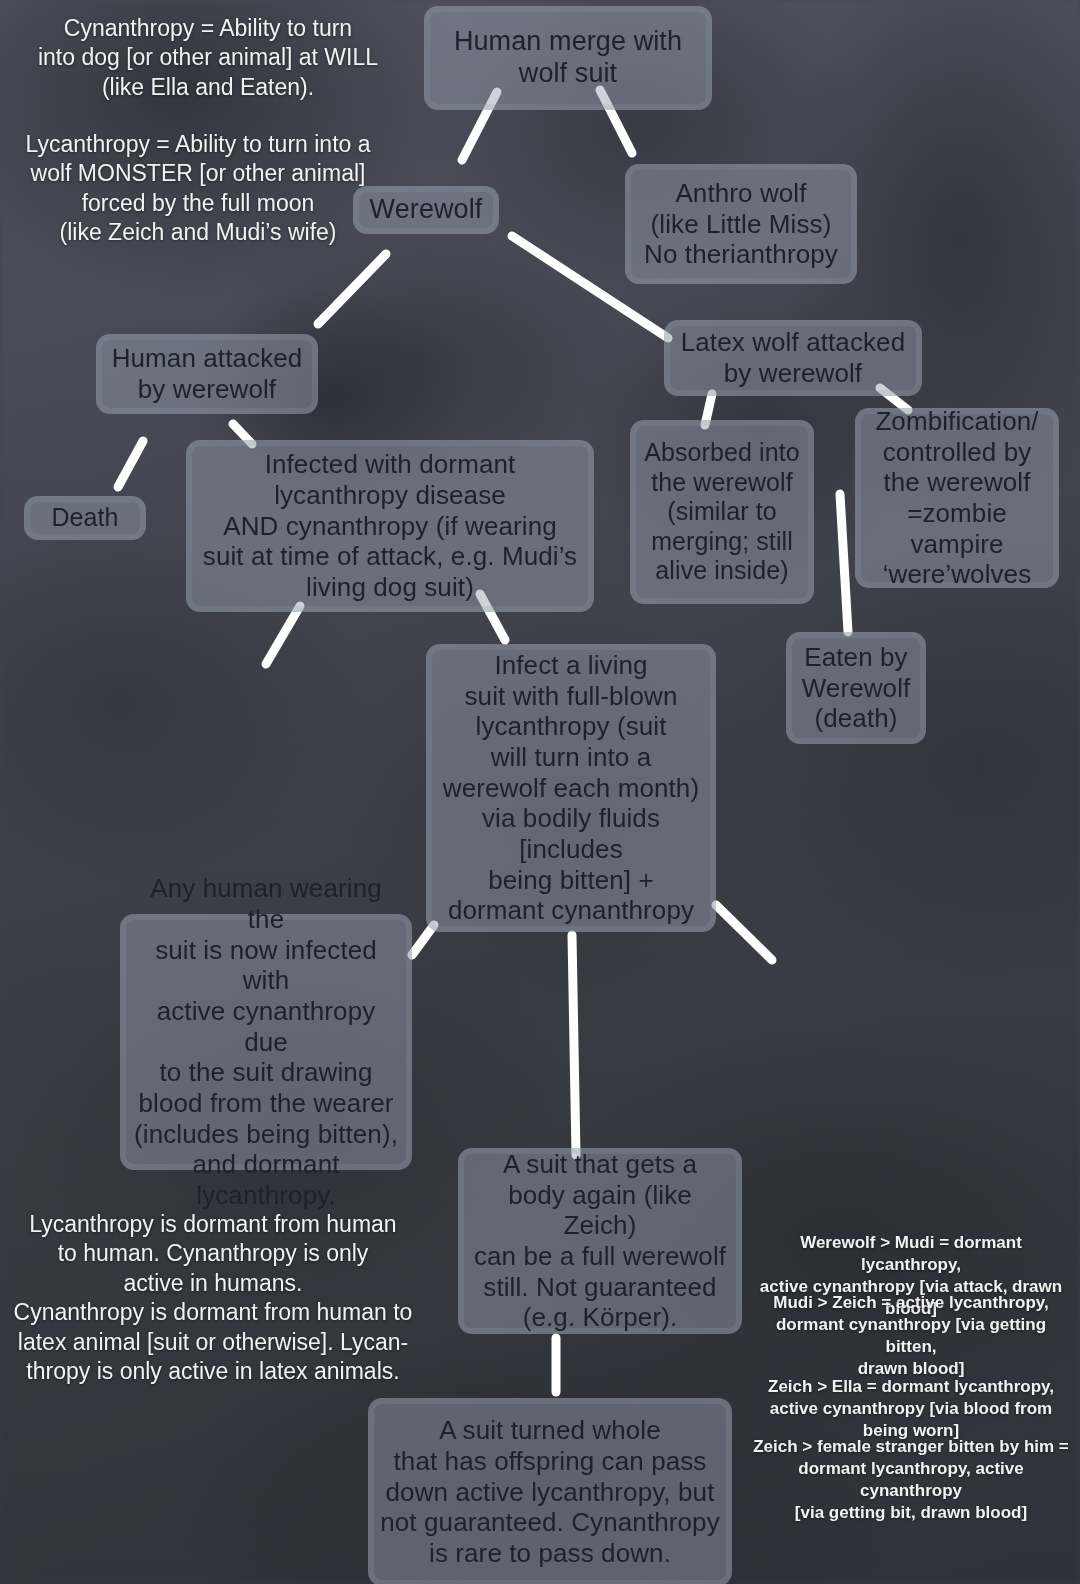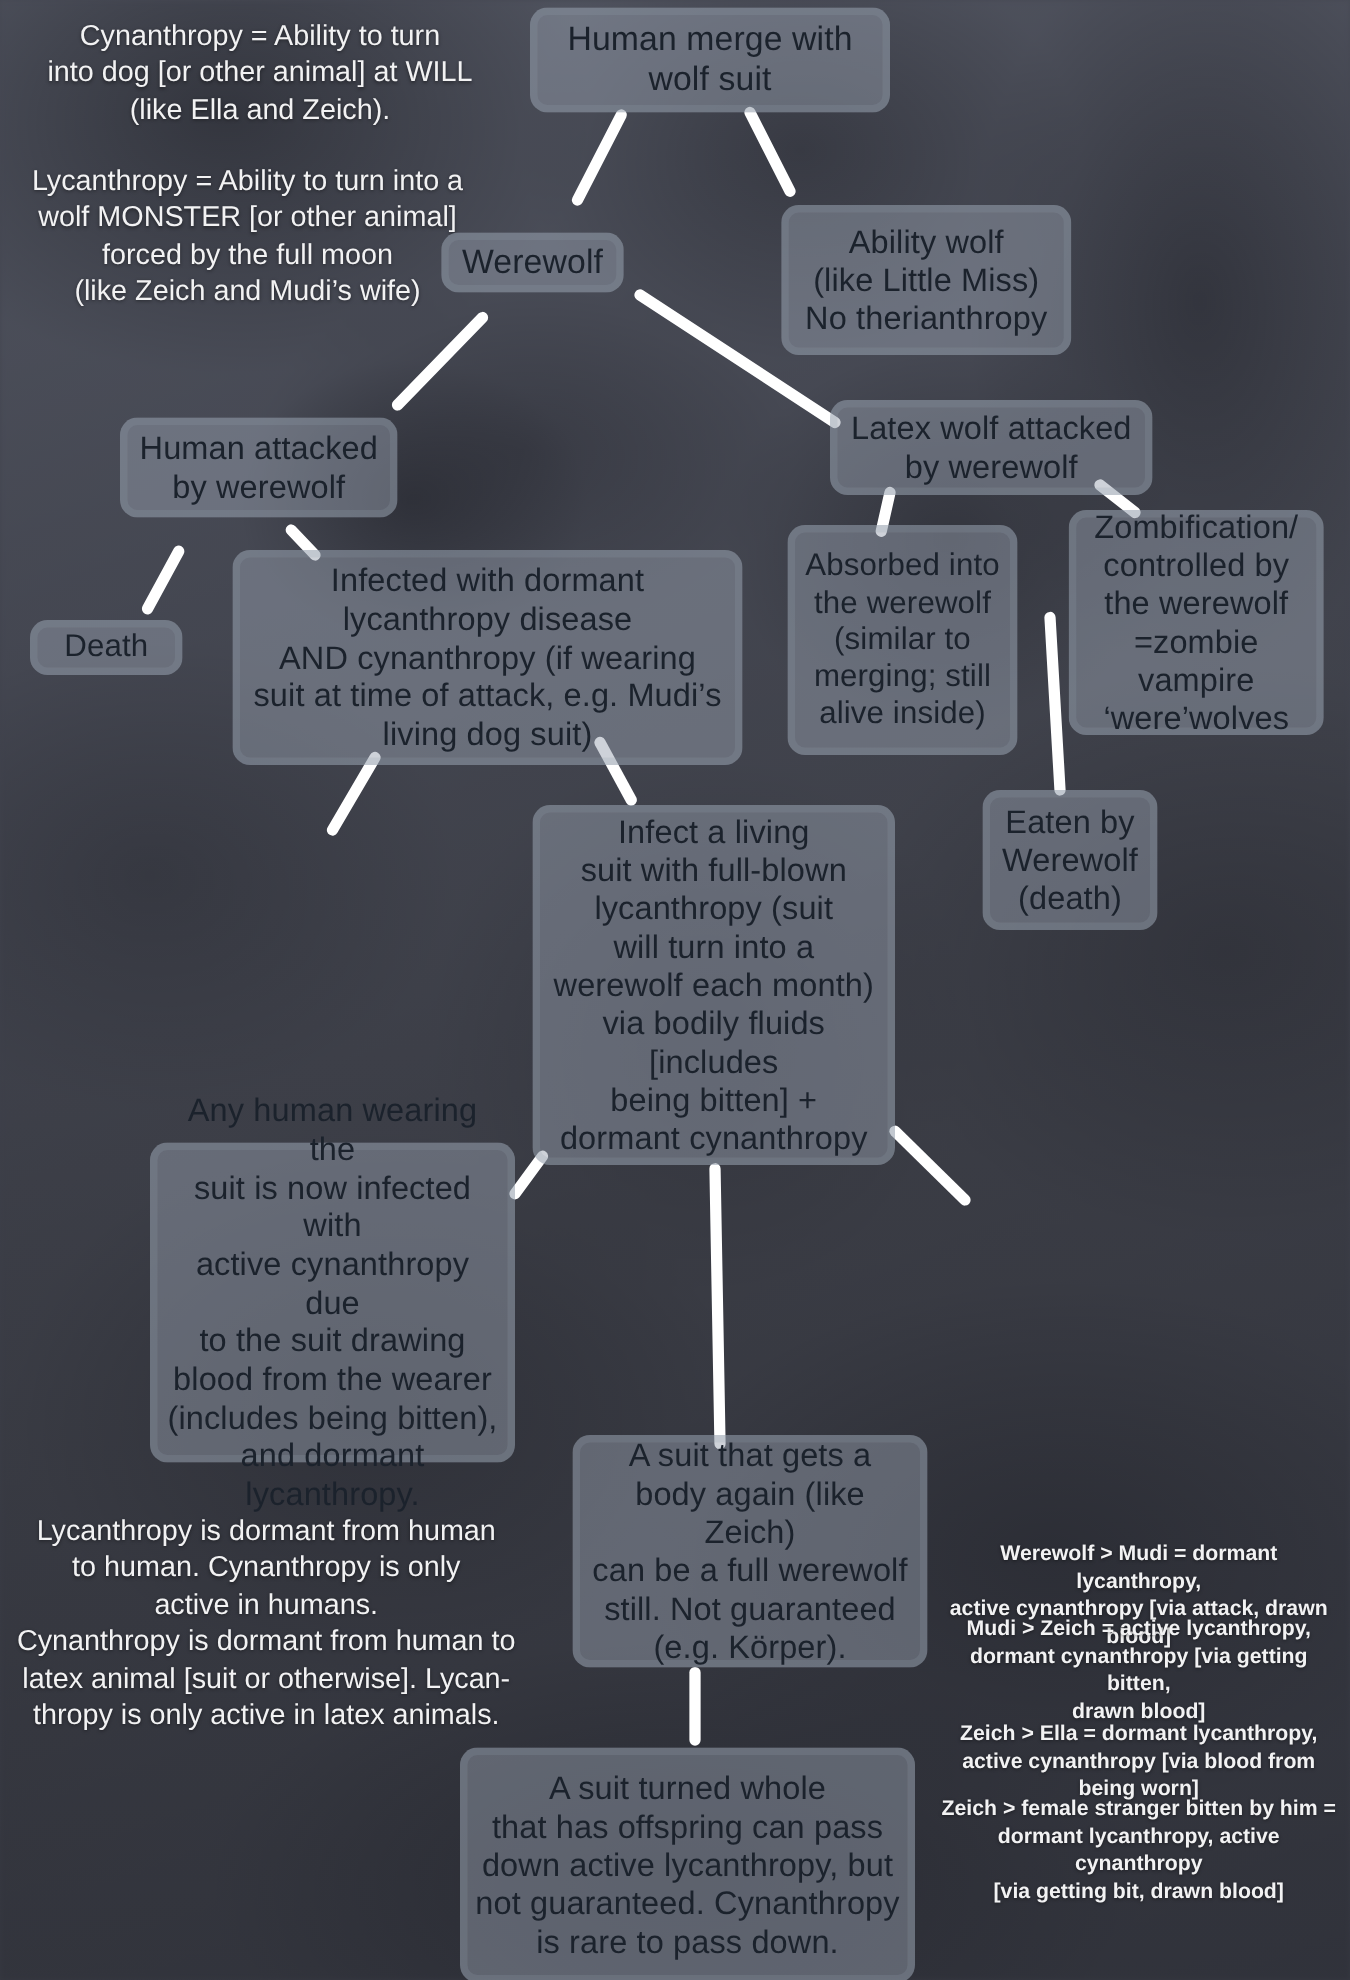--- a/index.html
+++ b/index.html
@@ -104,21 +104,21 @@
       <line x1="480" y1="594" x2="505" y2="640"></line>
       <line x1="434" y1="925" x2="412" y2="955"></line>
       <line x1="716" y1="905" x2="772" y2="960"></line>
       <line x1="572" y1="935" x2="576" y2="1155"></line>
       <line x1="556" y1="1338" x2="556" y2="1392"></line>
     </g>
   </svg>
 
   <div class="caption big" style="left:28px; top:14px; width:360px;">Cynanthropy = Ability to turn
 into dog [or other animal] at WILL
-(like Ella and Zeich).</div>
+(like Ella and Eaten).</div>
 
   <div class="caption big" style="left:18px; top:130px; width:360px;">Lycanthropy = Ability to turn into a
 wolf MONSTER [or other animal]
 forced by the full moon
 (like Zeich and Mudi’s wife)</div>
 
   <div class="caption big" style="left:8px; top:1210px; width:410px;">Lycanthropy is dormant from human
 to human. Cynanthropy is only
 active in humans.
 Cynanthropy is dormant from human to
@@ -132,26 +132,26 @@
 dormant cynanthropy [via getting bitten,
 drawn blood]</div>
 
   <div class="caption small" style="left:752px; top:1436px; width:318px;">Zeich &gt; female stranger bitten by him =
 dormant lycanthropy, active cynanthropy
 [via getting bit, drawn blood]</div>
 
   <div class="caption small" style="left:748px; top:1376px; width:326px;">Zeich &gt; Ella = dormant lycanthropy,
 active cynanthropy [via blood from being worn]</div>
 
-  <div class="node lg" style="left:424px; top:6px; width:288px; height:84px;">Human merge with
+  <div class="node lg" style="left:424px; top:6px; width:288px; height:104px;">Human merge with
 wolf suit</div>
 
   <div class="node lg" style="left:353px; top:186px; width:146px; height:48px;">Werewolf</div>
 
-  <div class="node md" style="left:625px; top:164px; width:232px; height:120px;">Ability wolf
+  <div class="node md" style="left:625px; top:164px; width:232px; height:120px;">Anthro wolf
 (like Little Miss)
 No therianthropy</div>
 
   <div class="node md" style="left:96px; top:334px; width:222px; height:80px;">Human attacked
 by werewolf</div>
 
   <div class="node md" style="left:664px; top:320px; width:258px; height:76px;">Latex wolf attacked
 by werewolf</div>
 
   <div class="node sm" style="left:24px; top:496px; width:122px; height:44px;">Death</div>

